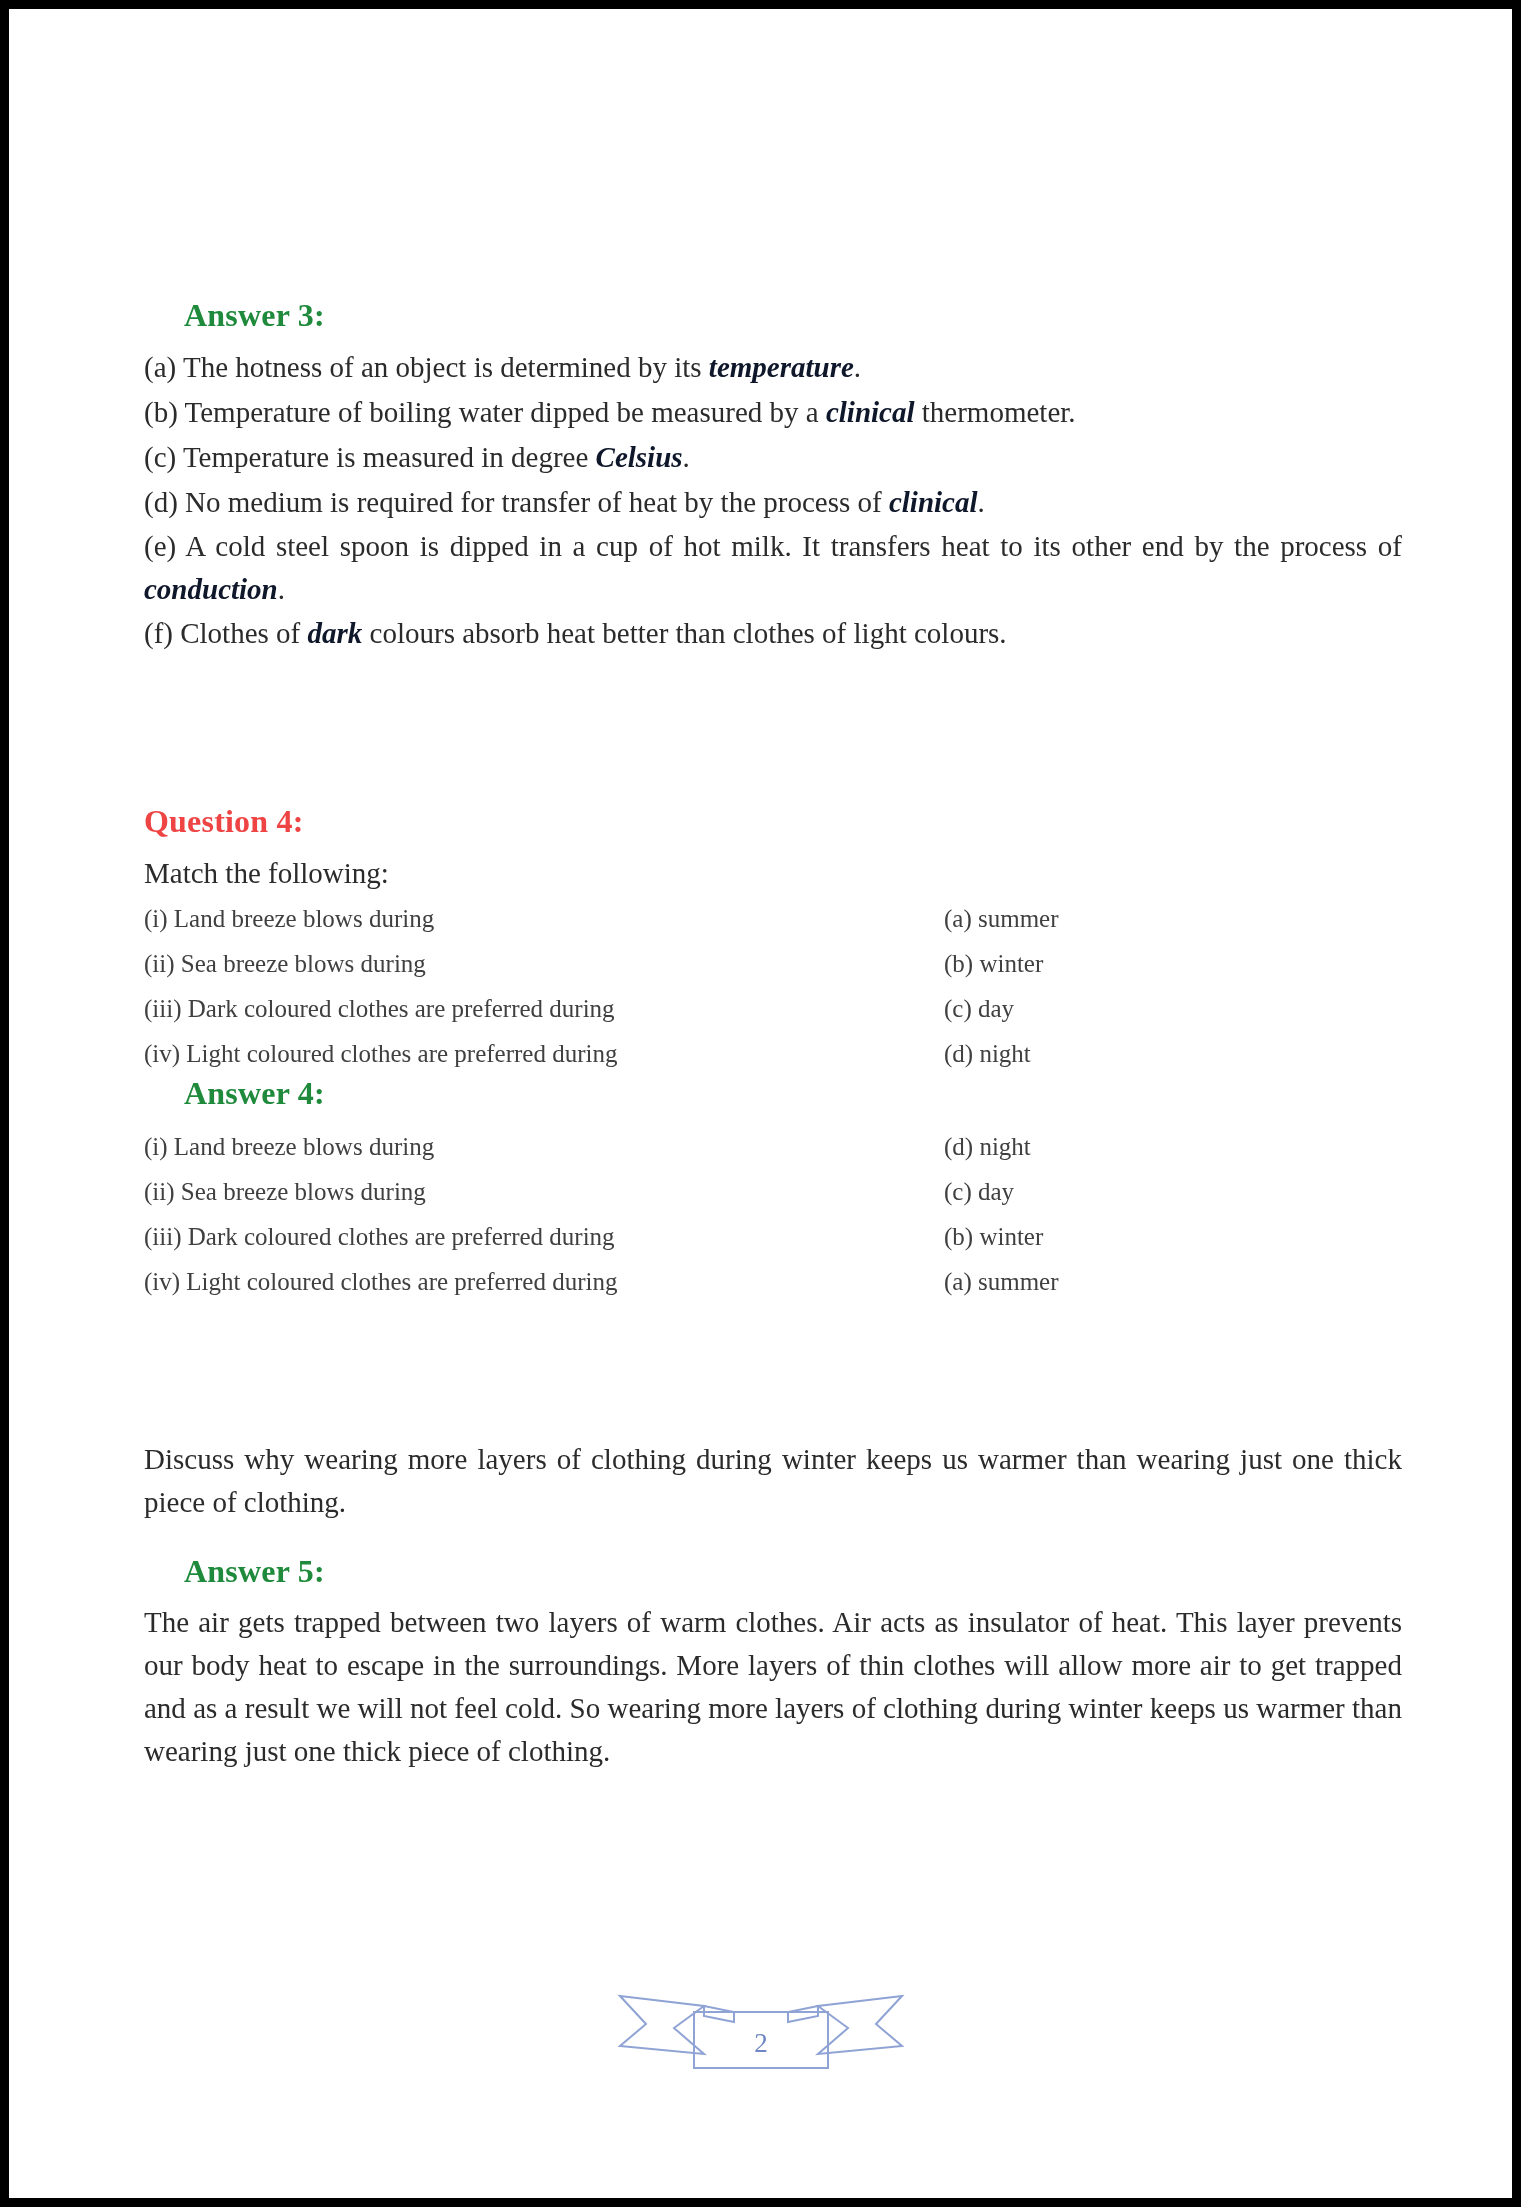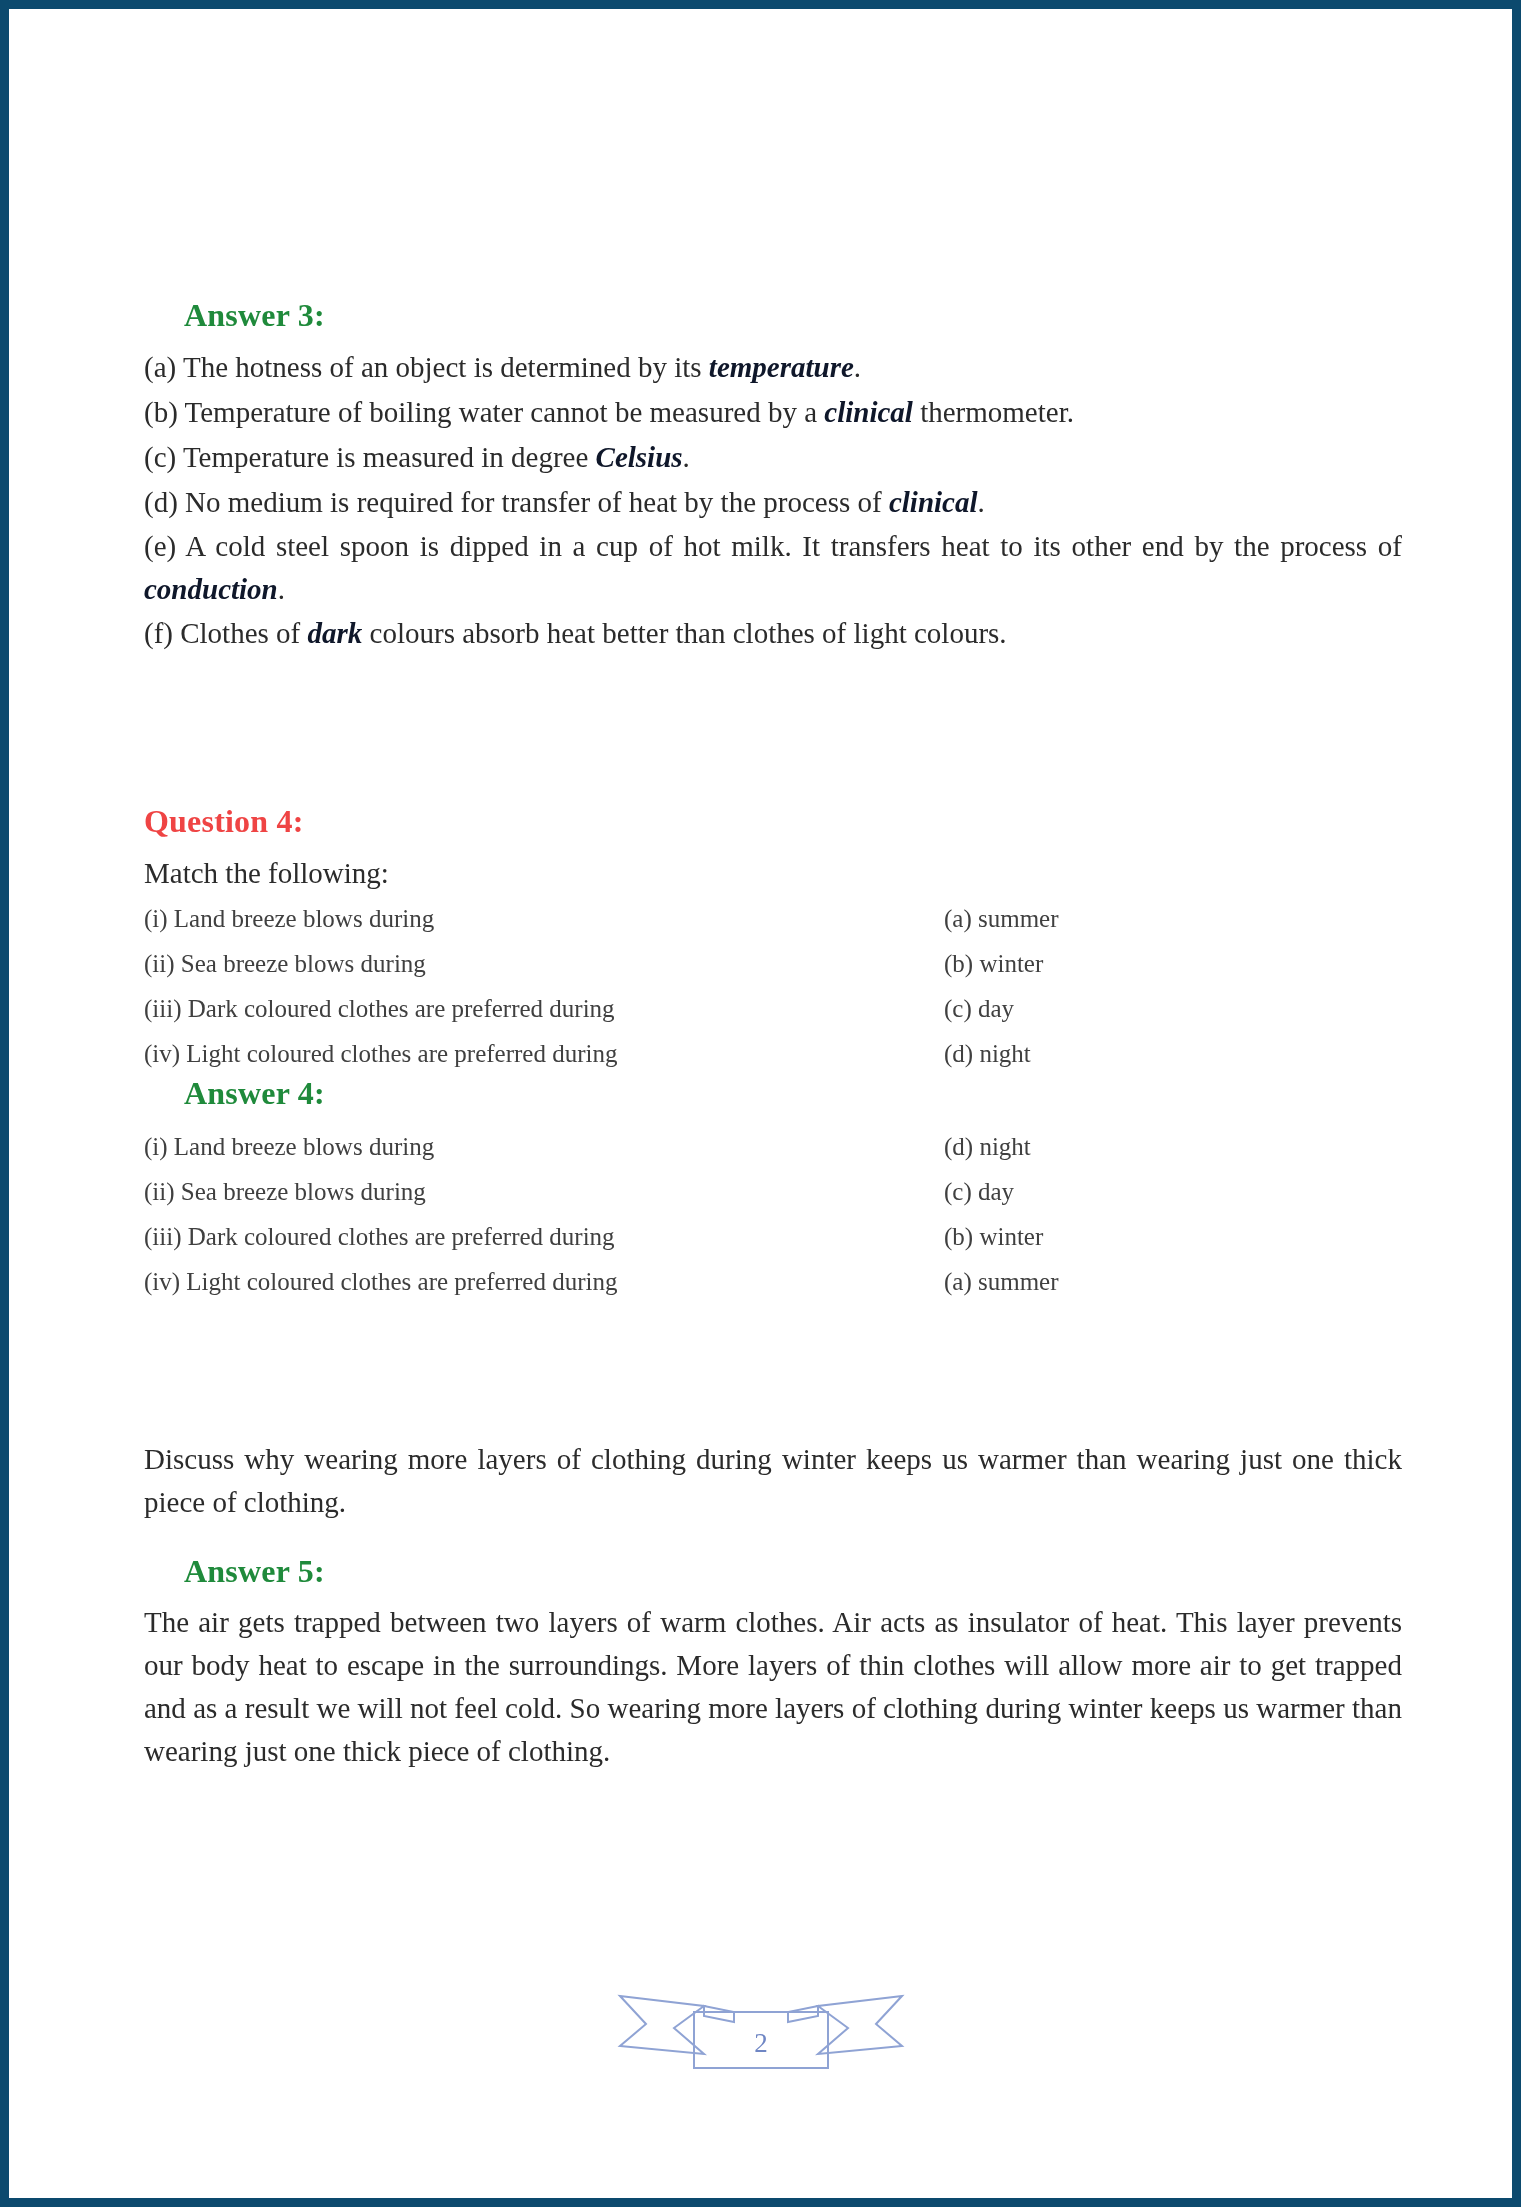--- a/index.html
+++ b/index.html
@@ -6,21 +6,21 @@
     margin: 0;
     padding: 0;
     background: #ffffff;
   }
   .page {
     position: relative;
     width: 1521px;
     height: 2207px;
     background: #ffffff;
     box-sizing: border-box;
-    border: 9px solid #0c4a6e;
+    border: 9px solid #000000;
     overflow: hidden;
     font-family: "Liberation Serif", "DejaVu Serif", serif;
   }
   .page-inner {
     position: absolute;
     left: 0; top: 0; right: 0; bottom: 0;
     background: #ffffff;
     border: 3px solid #ffffff;
   }
   .content {
@@ -115,21 +115,21 @@
 
       <div class="ans-heading">Answer 3:</div>
 
       <div class="spacer-sm"></div>
 
       <div class="line">
         <span>(a) The hotness of an object is determined by its </span><span class="kw">temperature</span><span>.</span>
       </div>
 
       <div class="line">
-        <span>(b) Temperature of boiling water cannot be measured by a </span><span class="kw">clinical</span><span> thermometer.</span>
+        <span>(b) Temperature of boiling water dipped be measured by a </span><span class="kw">clinical</span><span> thermometer.</span>
       </div>
 
       <div class="line">
         <span>(c) Temperature is measured in degree </span><span class="kw">Celsius</span><span>.</span>
       </div>
 
       <div class="line">
         <span>(d) No medium is required for transfer of heat by the process of </span><span class="kw">clinical</span><span>.</span>
       </div>
 

